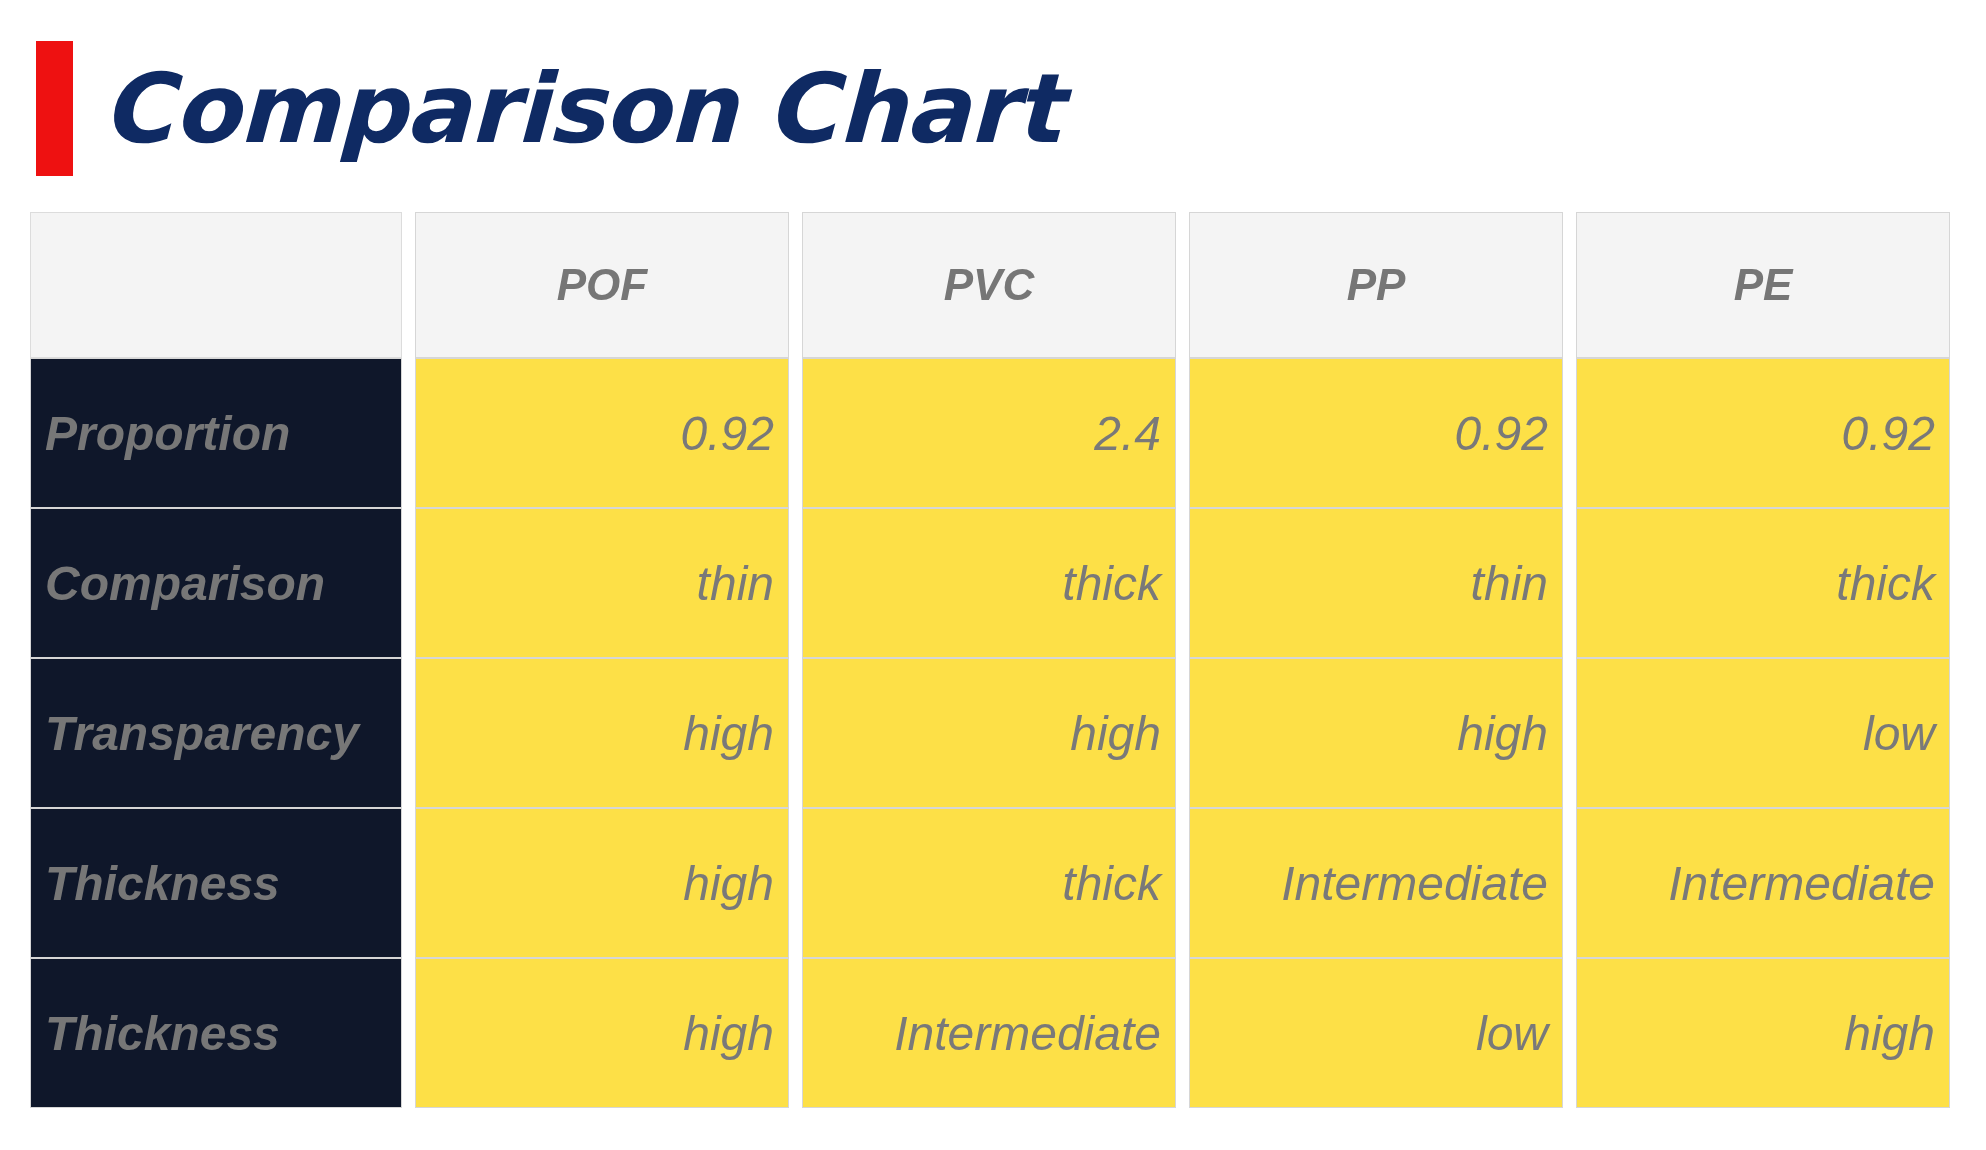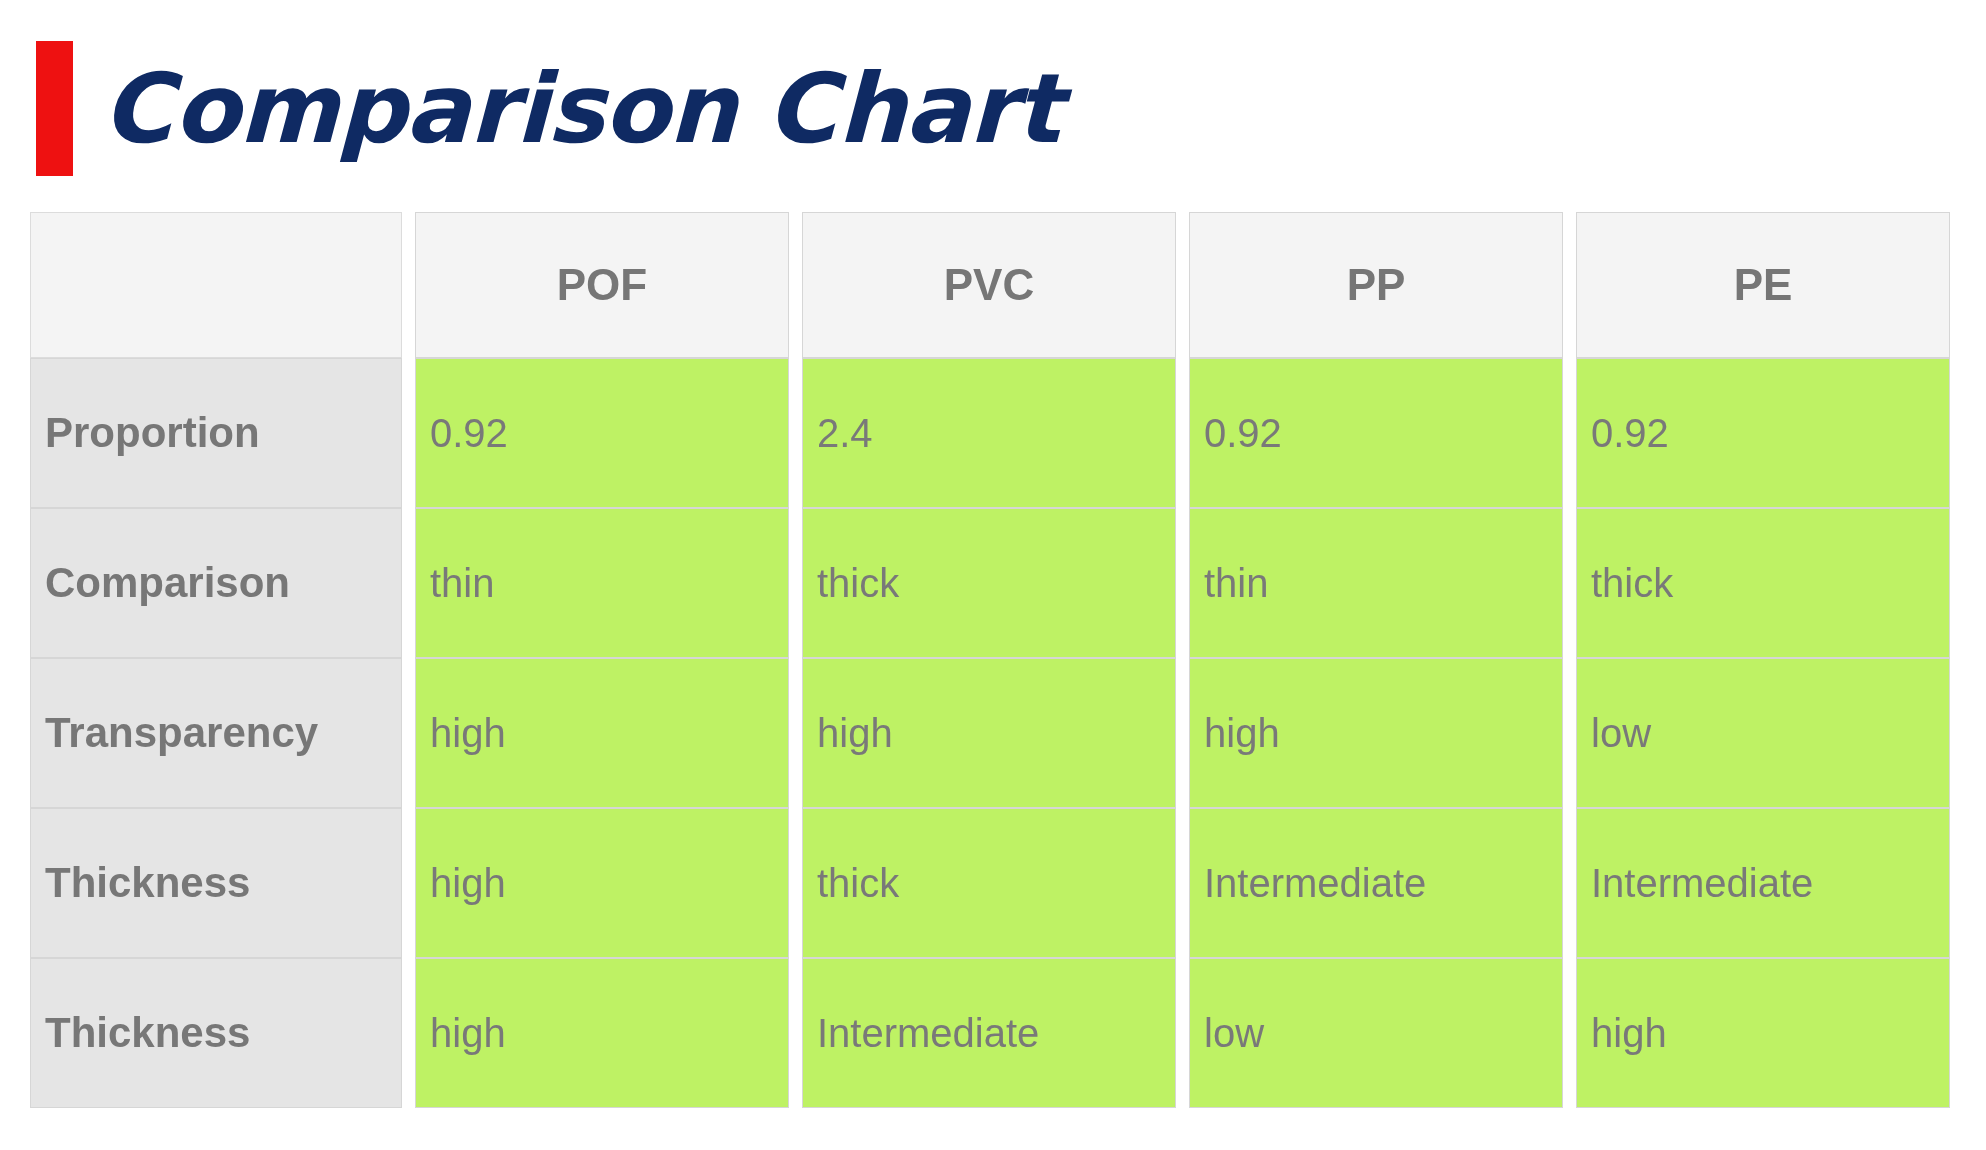--- a/index.html
+++ b/index.html
@@ -59,55 +59,56 @@
     margin-left: -13px;
   }
   col.c-label { width: 372px; }
   col.c-data  { width: 374px; }
 
   table.cmp th,
   table.cmp td {
     border: 1px solid #d6d6d6;
     padding: 16px 14px;
     vertical-align: middle;
+    font-style: italic;
   }
 
   
   thead th {
     height: 146px;
     background: #f4f4f4;
     color: #767676;
     font-size: 44px;
     font-weight: bold;
     text-align: center;
   }
   thead th.corner {
     background: #f4f4f4;
     border: 1px solid #dcdcdc;
   }
 
   
   td.rowlabel {
     height: 150px;
-    background: #e5e5e5;
+    background: #0f172a;
     color: #777777;
-    font-size: 42px;
+    font-size: 48px;
     font-weight: bold;
     text-align: left;
     padding-left: 16px;
   }
 
   
   td.datacell {
     height: 150px;
-    background: #bef264;
+    background: #fde047;
     color: #797979;
-    font-size: 40px;
+    font-size: 48px;
     font-weight: normal;
-    text-align: left;
+    text-align: right;
   }
 </style>
 </head>
 <body>
 
 <div class="title-row">
   <div class="title-bar"></div>
   <div class="title-text">Comparison Chart</div>
 </div>
 

